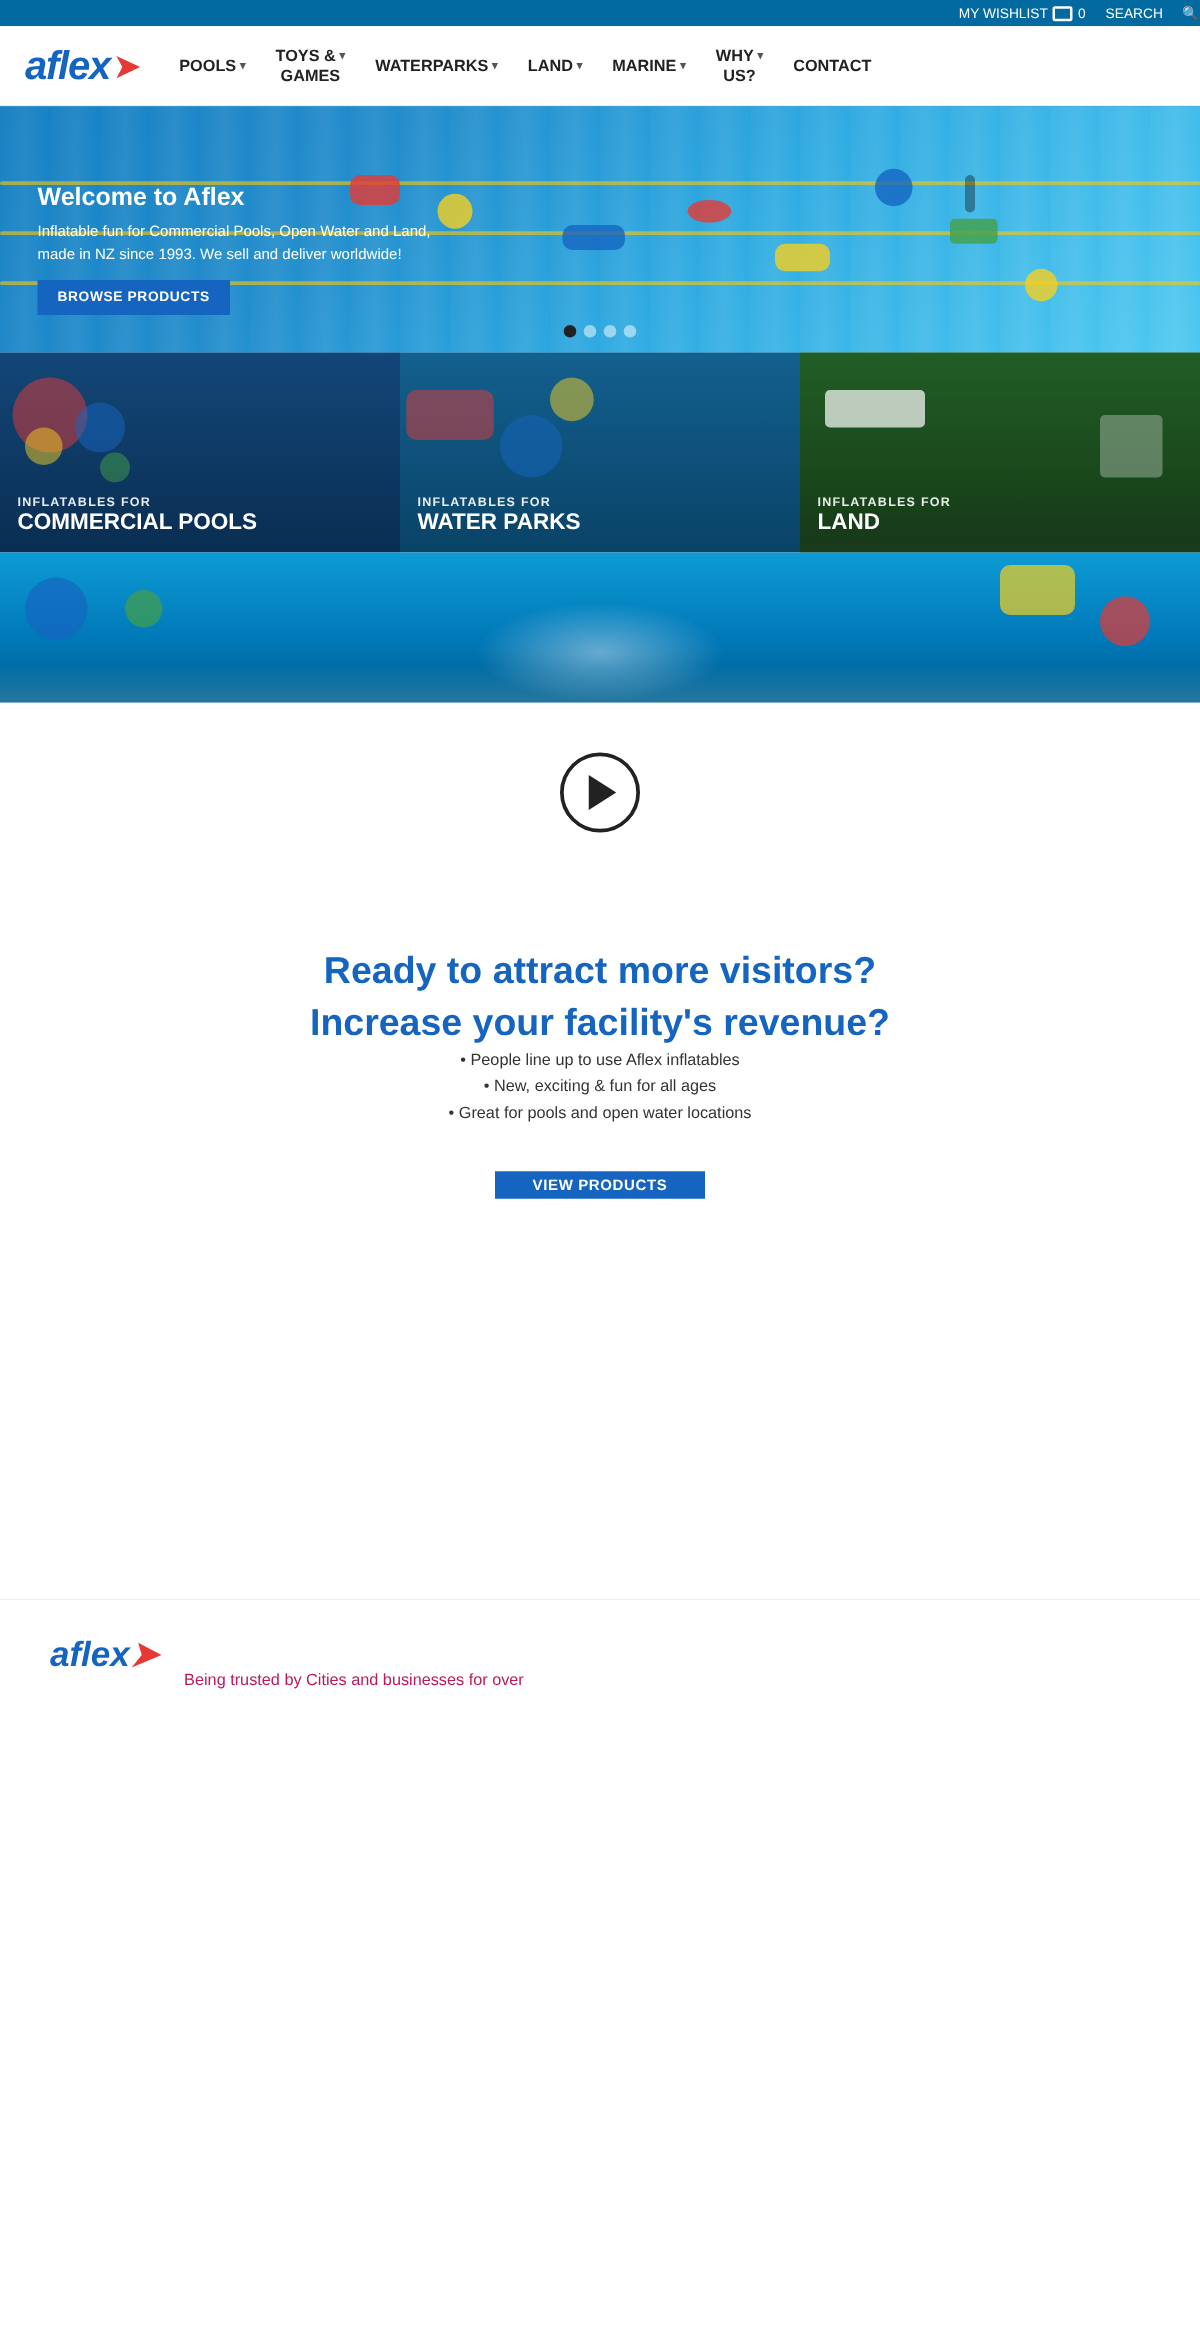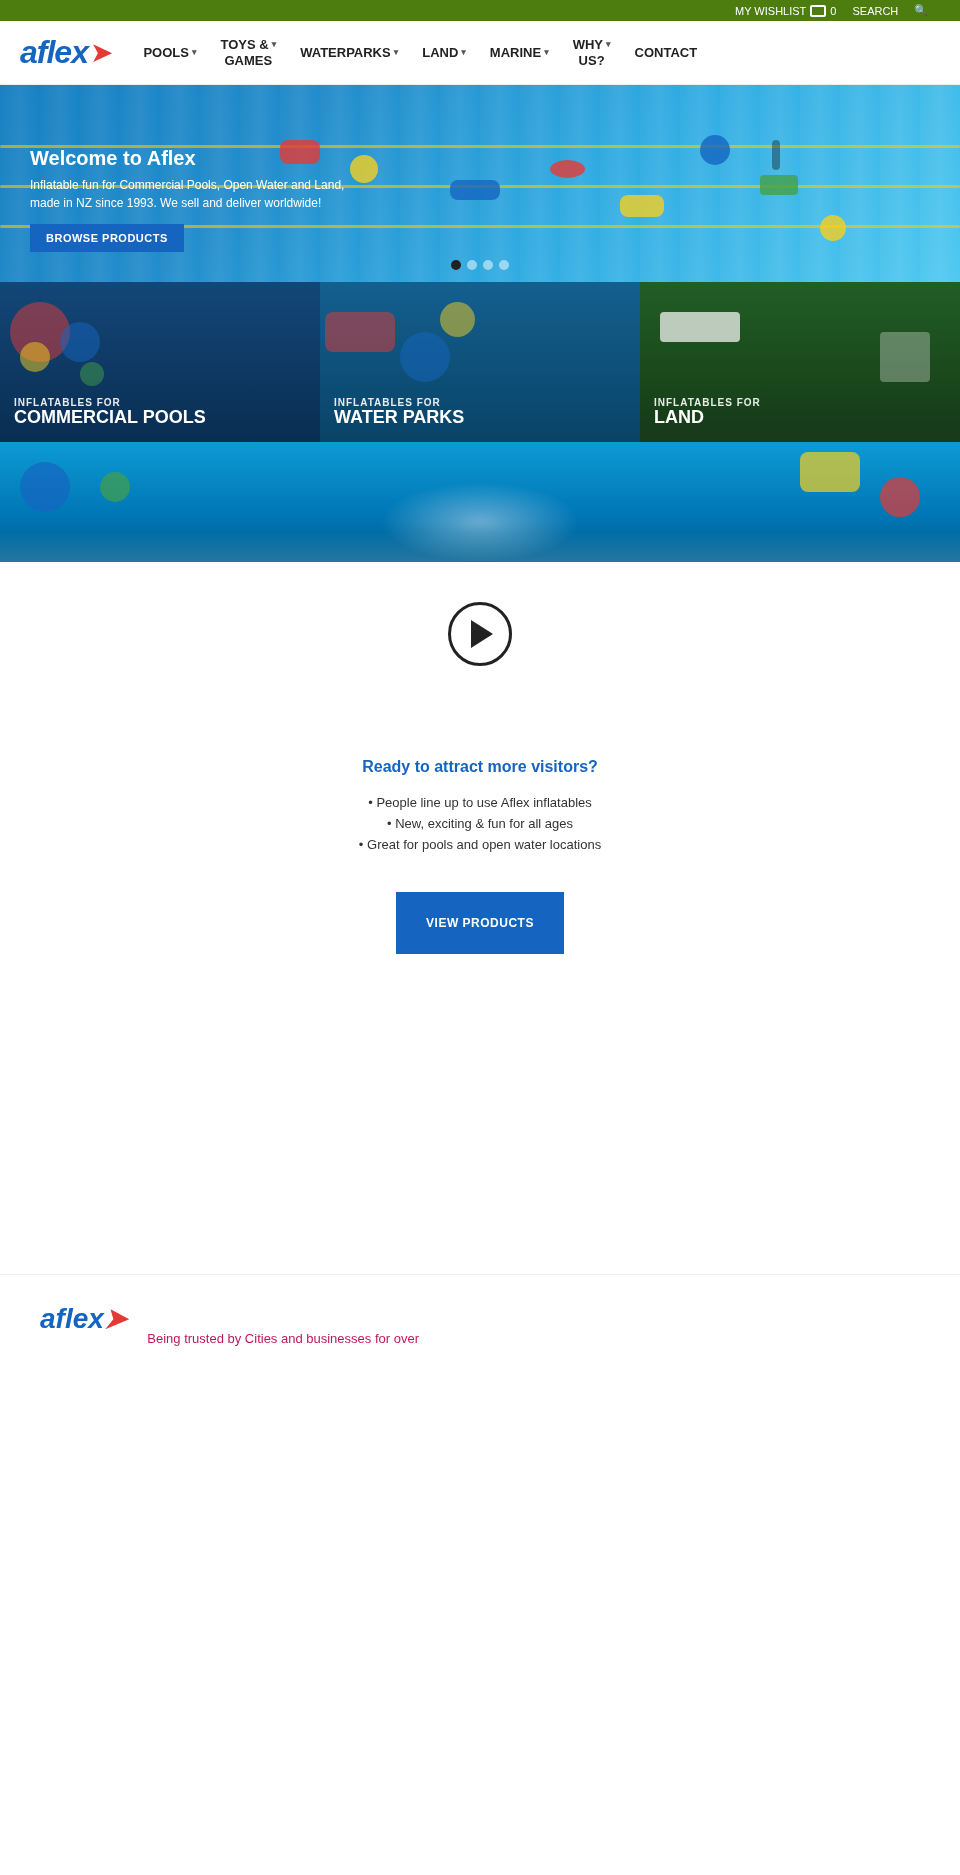--- a/index.html
+++ b/index.html
@@ -1,26 +1,26 @@
 <!DOCTYPE html>
 <html><head>
   <meta charset="utf-8">
   <style>
     * { margin: 0; padding: 0; box-sizing: border-box; }
     body { font-family: Arial, sans-serif; width: 960px; background: #fff; }
 
     
     .top-bar {
-      background: #4d7c0f;
+      background: #0369a1;
       color: #fff;
       font-size: 11px;
       display: flex;
       justify-content: flex-end;
       align-items: center;
-      padding: 4px 32px;
+      padding: 4px 0;
       gap: 16px;
     }
     .top-bar-wishlist { display: flex; align-items: center; gap: 4px; }
     .top-bar-search { display: flex; align-items: center; gap: 16px; cursor: pointer; }
     .cart-icon { display: inline-block; width: 16px; height: 12px; border: 2px solid #fff; border-radius: 2px; position: relative; }
 
     
     .header {
       background: #fff;
       display: flex;
@@ -207,41 +207,40 @@
     }
 
     
     .visitors-section {
       padding: 60px 40px 40px;
       text-align: center;
       background: #fff;
     }
     .visitors-section h2 {
       color: #1565c0;
-      font-size: 16px;
+      font-size: 30px;
       font-weight: 700;
-      margin-bottom: 16px;
       line-height: 1.4;
     }
     .visitors-section ul {
       list-style: none;
       margin-bottom: 40px;
     }
     .visitors-section ul li {
       font-size: 13px;
       color: #333;
       margin-bottom: 6px;
     }
     .visitors-section ul li::before { content: "• "; }
     .btn-view-products {
       background: #1565c0;
       color: #fff;
       font-size: 12px;
       font-weight: 700;
-      padding: 24px 30px;
+      padding: 4px 30px;
       border: none;
       cursor: pointer;
       letter-spacing: 0.5px;
       text-transform: uppercase;
     }
 
     
     .spacer-section {
       height: 280px;
       background: #fff;
@@ -444,20 +443,21 @@
 
 <div class="video-section">
   <div class="play-button">
     <div class="play-triangle"></div>
   </div>
 </div>
 
 <div class="visitors-section">
   <h2>
     <span>Ready to attract more visitors?</span><br>
+    <span>Increase your facility's revenue?</span>
   </h2>
   <ul>
     <li>People line up to use Aflex inflatables</li>
     <li>New, exciting &amp; fun for all ages</li>
     <li>Great for pools and open water locations</li>
   </ul>
   <button class="btn-view-products">VIEW PRODUCTS</button>
 </div>
 
 <div class="spacer-section"></div>

